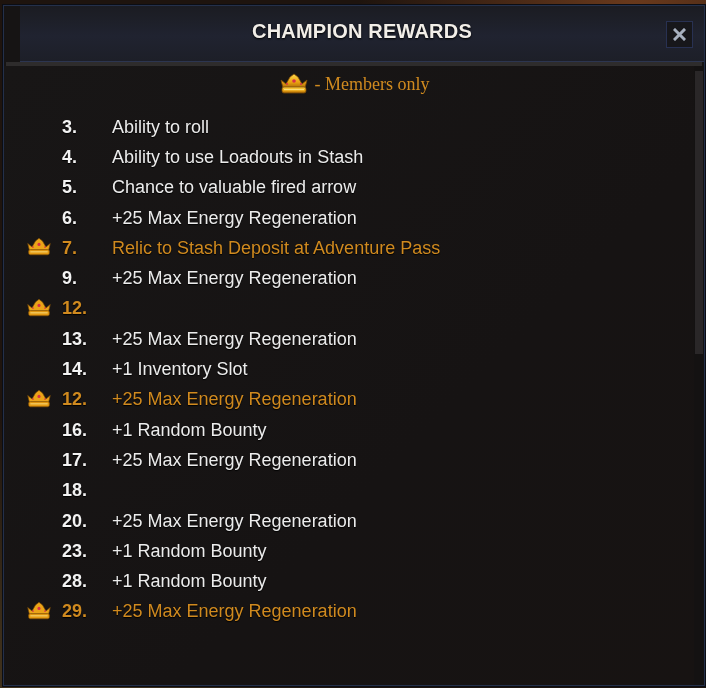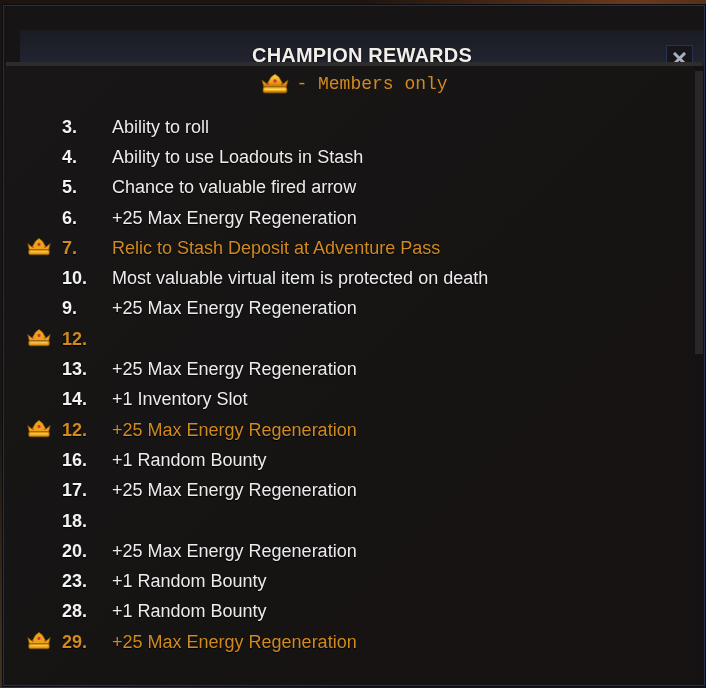--- a/index.html
+++ b/index.html
@@ -31,21 +31,20 @@
       overflow: hidden;
     }
     .header {
       position: absolute;
       left: 16px;
       top: 0;
       right: 0;
       height: 55px;
       background: linear-gradient(180deg, #1b1c22 0%, #202330 55%, #1d1f28 100%);
       border-bottom: 1px solid #2c3550;
-      margin-top: 24px;
     }
     .header-sep {
       position: absolute;
       left: 2px;
       right: 2px;
       top: 56px;
       height: 4px;
       background: #2e2c2c;
     }
     .title {
@@ -86,21 +85,21 @@
     .legend {
       position: absolute;
       left: 0;
       right: 0;
       top: 7px;
       display: flex;
       align-items: center;
       justify-content: center;
       gap: 6px;
       color: #d08a1f;
-      font-family: Liberation Mono, monospace;
+      font-family: Liberation Serif, serif;
       font-size: 18px;
     }
     .legend .crown { width: 30px; height: 22px; }
     .list {
       position: absolute;
       left: 0;
       top: 46px;
       right: 20px;
       margin: 0;
       padding: 0;
@@ -223,25 +222,20 @@
               <rect x="5" y="16" width="20" height="1.2" fill="#fff2a0" opacity="0.7"></rect>
               <circle cx="15" cy="8" r="1.8" fill="#d8304a"></circle>
               <circle cx="8" cy="11" r="1" fill="#d8304a"></circle>
               <circle cx="22" cy="11" r="1" fill="#d8304a"></circle>
             </svg></span>
           <span class="num">7.</span>
           <span class="text">Relic to Stash Deposit at Adventure Pass</span>
         </li>
       <li class="row">
           <span class="crown-slot"></span>
-          <span class="num">10.</span>
-          <span class="text">Most valuable virtual item is protected on death</span>
-        </li>
-      <li class="row">
-          <span class="crown-slot"></span>
           <span class="num">9.</span>
           <span class="text">+25 Max Energy Regeneration</span>
         </li>
       <li class="row member">
           <span class="crown-slot"><svg width="26" height="20" viewBox="0 0 30 22">
               <path d="M2 7 L7 11 L11 4 L15 1 L19 4 L23 11 L28 7 L26 15 L4 15 Z" fill="#eba418" stroke="#7a4a06" stroke-width="0.8"></path>
               <rect x="3" y="14" width="24" height="6" rx="2" fill="#e49a12" stroke="#7a4a06" stroke-width="0.8"></rect>
               <rect x="5" y="16" width="20" height="1.2" fill="#fff2a0" opacity="0.7"></rect>
               <circle cx="15" cy="8" r="1.8" fill="#d8304a"></circle>
               <circle cx="8" cy="11" r="1" fill="#d8304a"></circle>

